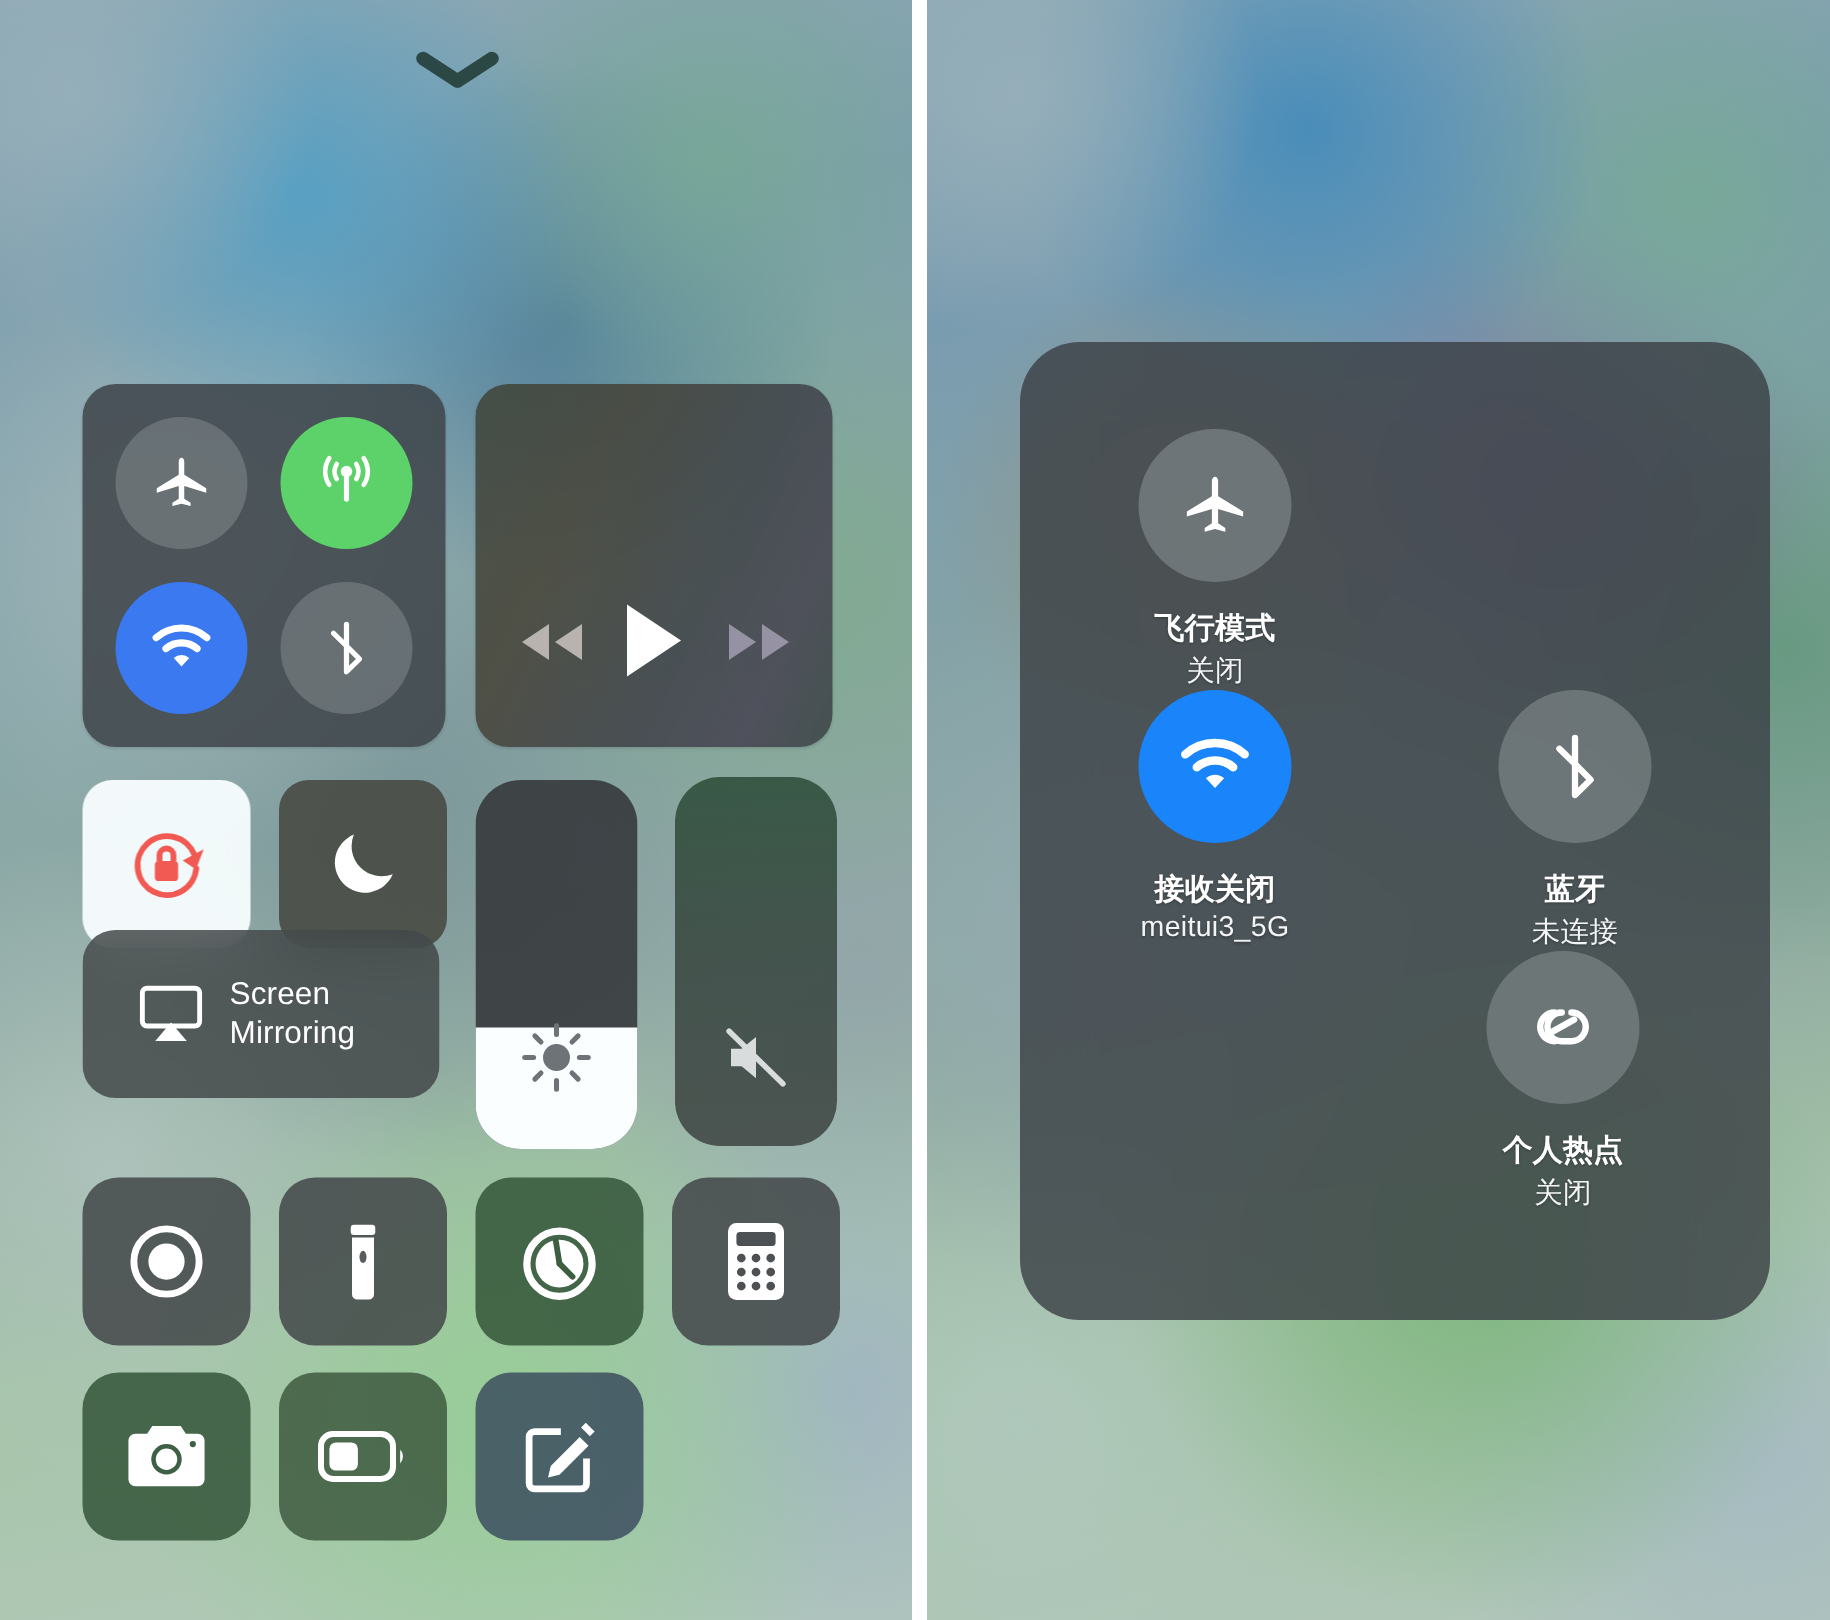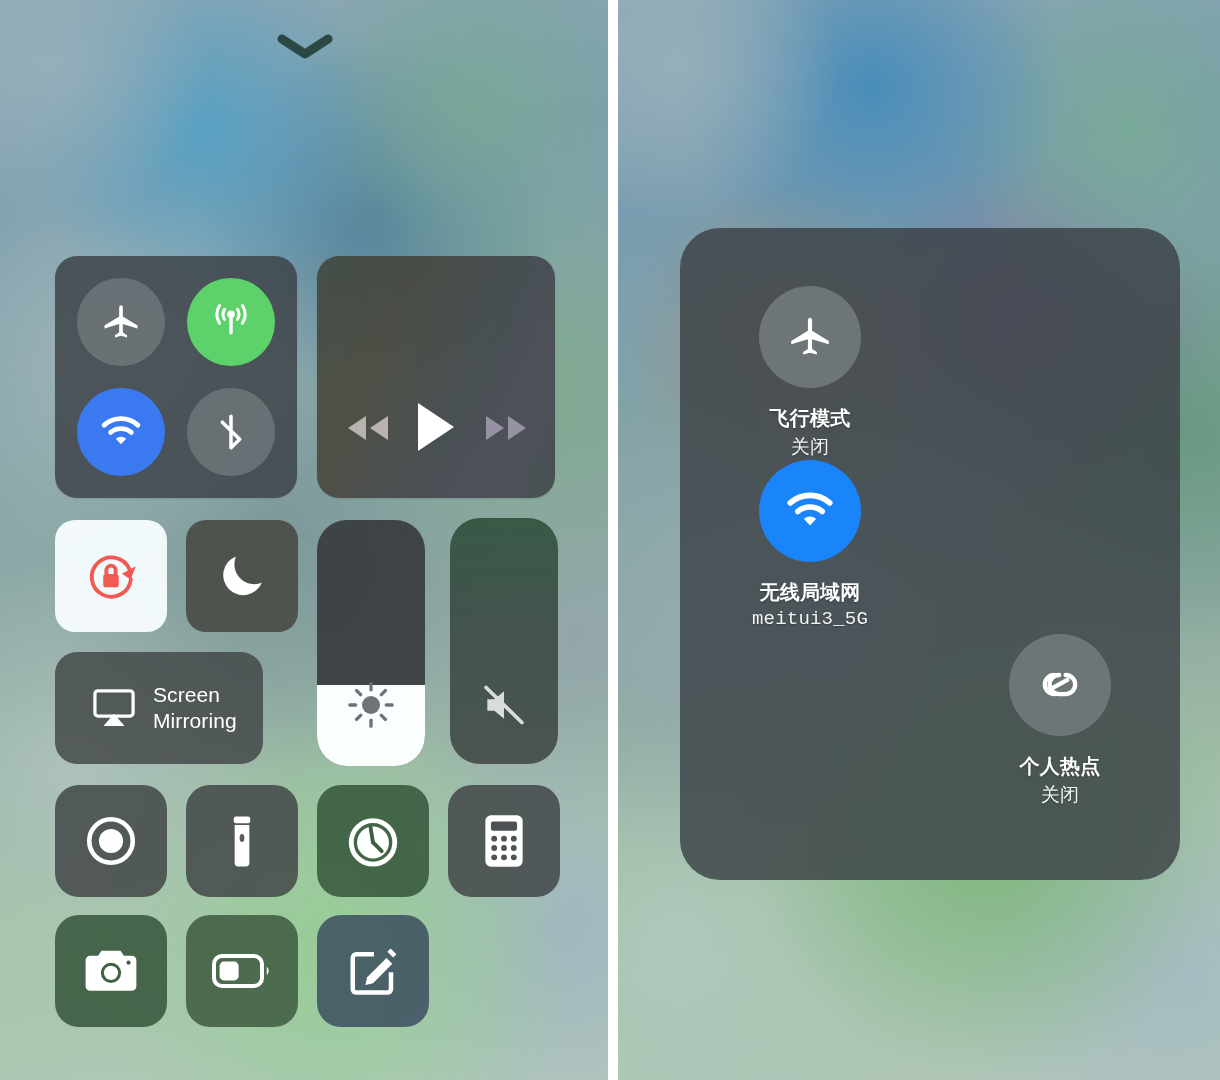--- a/index.html
+++ b/index.html
@@ -81,21 +81,21 @@
   .tile {
     position: absolute;
     border-radius: 20px;
     display: flex; align-items: center; justify-content: center;
     background: rgba(62,66,68,.80);
     backdrop-filter: blur(16px);
   }
   .tile-white { background: rgba(247,252,253,.96); }
 
   .screen-mirror {
-    position: absolute; left: 55px; top: 652px; width: 208px; height: 112px;
+    position: absolute; left: 55px; top: 620px; width: 238px; height: 112px;
     background: rgba(62,66,68,.80); border-radius: 22px;
     display: flex; align-items: center; gap: 16px; padding-left: 36px;
     backdrop-filter: blur(16px);
   }
   .sm-label { color: #fff; font-size: 21px; line-height: 26px; font-weight: 400; letter-spacing: .1px; }
 
   
   .slider {
     position: absolute; width: 108px; height: 246px; border-radius: 30px;
     overflow: hidden;
@@ -121,21 +121,21 @@
   .sc-blue  { background: rgba(58,76,94,.84); }
 
   
   .cc-right { position: absolute; inset: 0; }
   .expanded {
     position: absolute; left: 62px; top: 228px; width: 500px; height: 652px;
     background: rgba(58,63,68,.80);
     border-radius: 40px;
     backdrop-filter: blur(22px);
   }
-  .ex-item { position: absolute; width: 200px; display: flex; flex-direction: column; align-items: center; font-family: Liberation Mono, monospace; }
+  .ex-item { position: absolute; width: 200px; display: flex; flex-direction: column; align-items: center; }
   .ex-circle { width: 102px; height: 102px; border-radius: 50%; display: flex; align-items: center; justify-content: center; }
   .ex-title { margin-top: 17px; color: #fff; font-size: 20px; font-weight: 700; letter-spacing: .2px; text-shadow: 0 1px 2px rgba(0,0,0,.30); }
   .ex-sub   { margin-top: 2px; color: #f2f4f5; font-size: 19px; font-weight: 400; letter-spacing: .2px; text-shadow: 0 1px 2px rgba(0,0,0,.30); }
 
   svg { display: block; }
 </style>
 </head>
 <body>
 
 <div class="screens">
@@ -343,27 +343,36 @@
 
 
         <div class="ex-item" style="left:30px;top:232px;">
           <div class="ex-circle" style="background:#1a84fa;">
             <svg width="54" height="54" viewBox="0 0 24 24">
               <path d="M3.2 8.4a13.2 13.2 0 0 1 17.6 0" fill="none" stroke="#fff" stroke-width="2.5" stroke-linecap="round"></path>
               <path d="M6.6 12.2a8.4 8.4 0 0 1 10.8 0" fill="none" stroke="#fff" stroke-width="2.5" stroke-linecap="round"></path>
               <path d="M12 18.4l-2.7-2.9a4 4 0 0 1 5.4 0z" fill="#fff"></path>
             </svg>
           </div>
-          <div class="ex-title">无线局域网</div>
+          <div class="ex-title">接收关闭</div>
           <div class="ex-sub">meitui3_5G</div>
         </div>
 
-
-
-        <div class="ex-item" style="left:280px;top:406px;justify-content:flex-end;">
+        <div class="ex-item" style="left:270px;top:232px;">
+          <div class="ex-circle" style="background:rgba(139,146,148,.55);">
+            <svg width="48" height="48" viewBox="0 0 24 24">
+              <path d="M12 2.5v19l5.2-5.1L12 11.2M12 11.2L6.8 6.1" fill="none" stroke="#fff" stroke-width="2.1" stroke-linejoin="round" stroke-linecap="round"></path>
+            </svg>
+          </div>
+          <div class="ex-title">蓝牙</div>
+          <div class="ex-sub">未连接</div>
+        </div>
+
+
+        <div class="ex-item" style="left:262px;top:406px;justify-content:flex-end;">
           <div class="ex-circle" style="background:rgba(139,146,148,.55);">
             <svg width="52" height="52" viewBox="0 0 24 24">
               <path d="M14.6 7.4a4.4 4.4 0 0 1 0 8.8h-3a4.4 4.4 0 0 1 0-8.8" fill="none" stroke="#fff" stroke-width="2" stroke-linecap="round"></path>
               <path d="M9.4 16.2a4.4 4.4 0 0 1 0-8.8" fill="none" stroke="#fff" stroke-width="2" stroke-linecap="round"></path>
               <path d="M8.2 13.6 L15.4 9.6" fill="none" stroke="#fff" stroke-width="2" stroke-linecap="round"></path>
             </svg>
           </div>
           <div class="ex-title">个人热点</div>
           <div class="ex-sub">关闭</div>
         </div>

